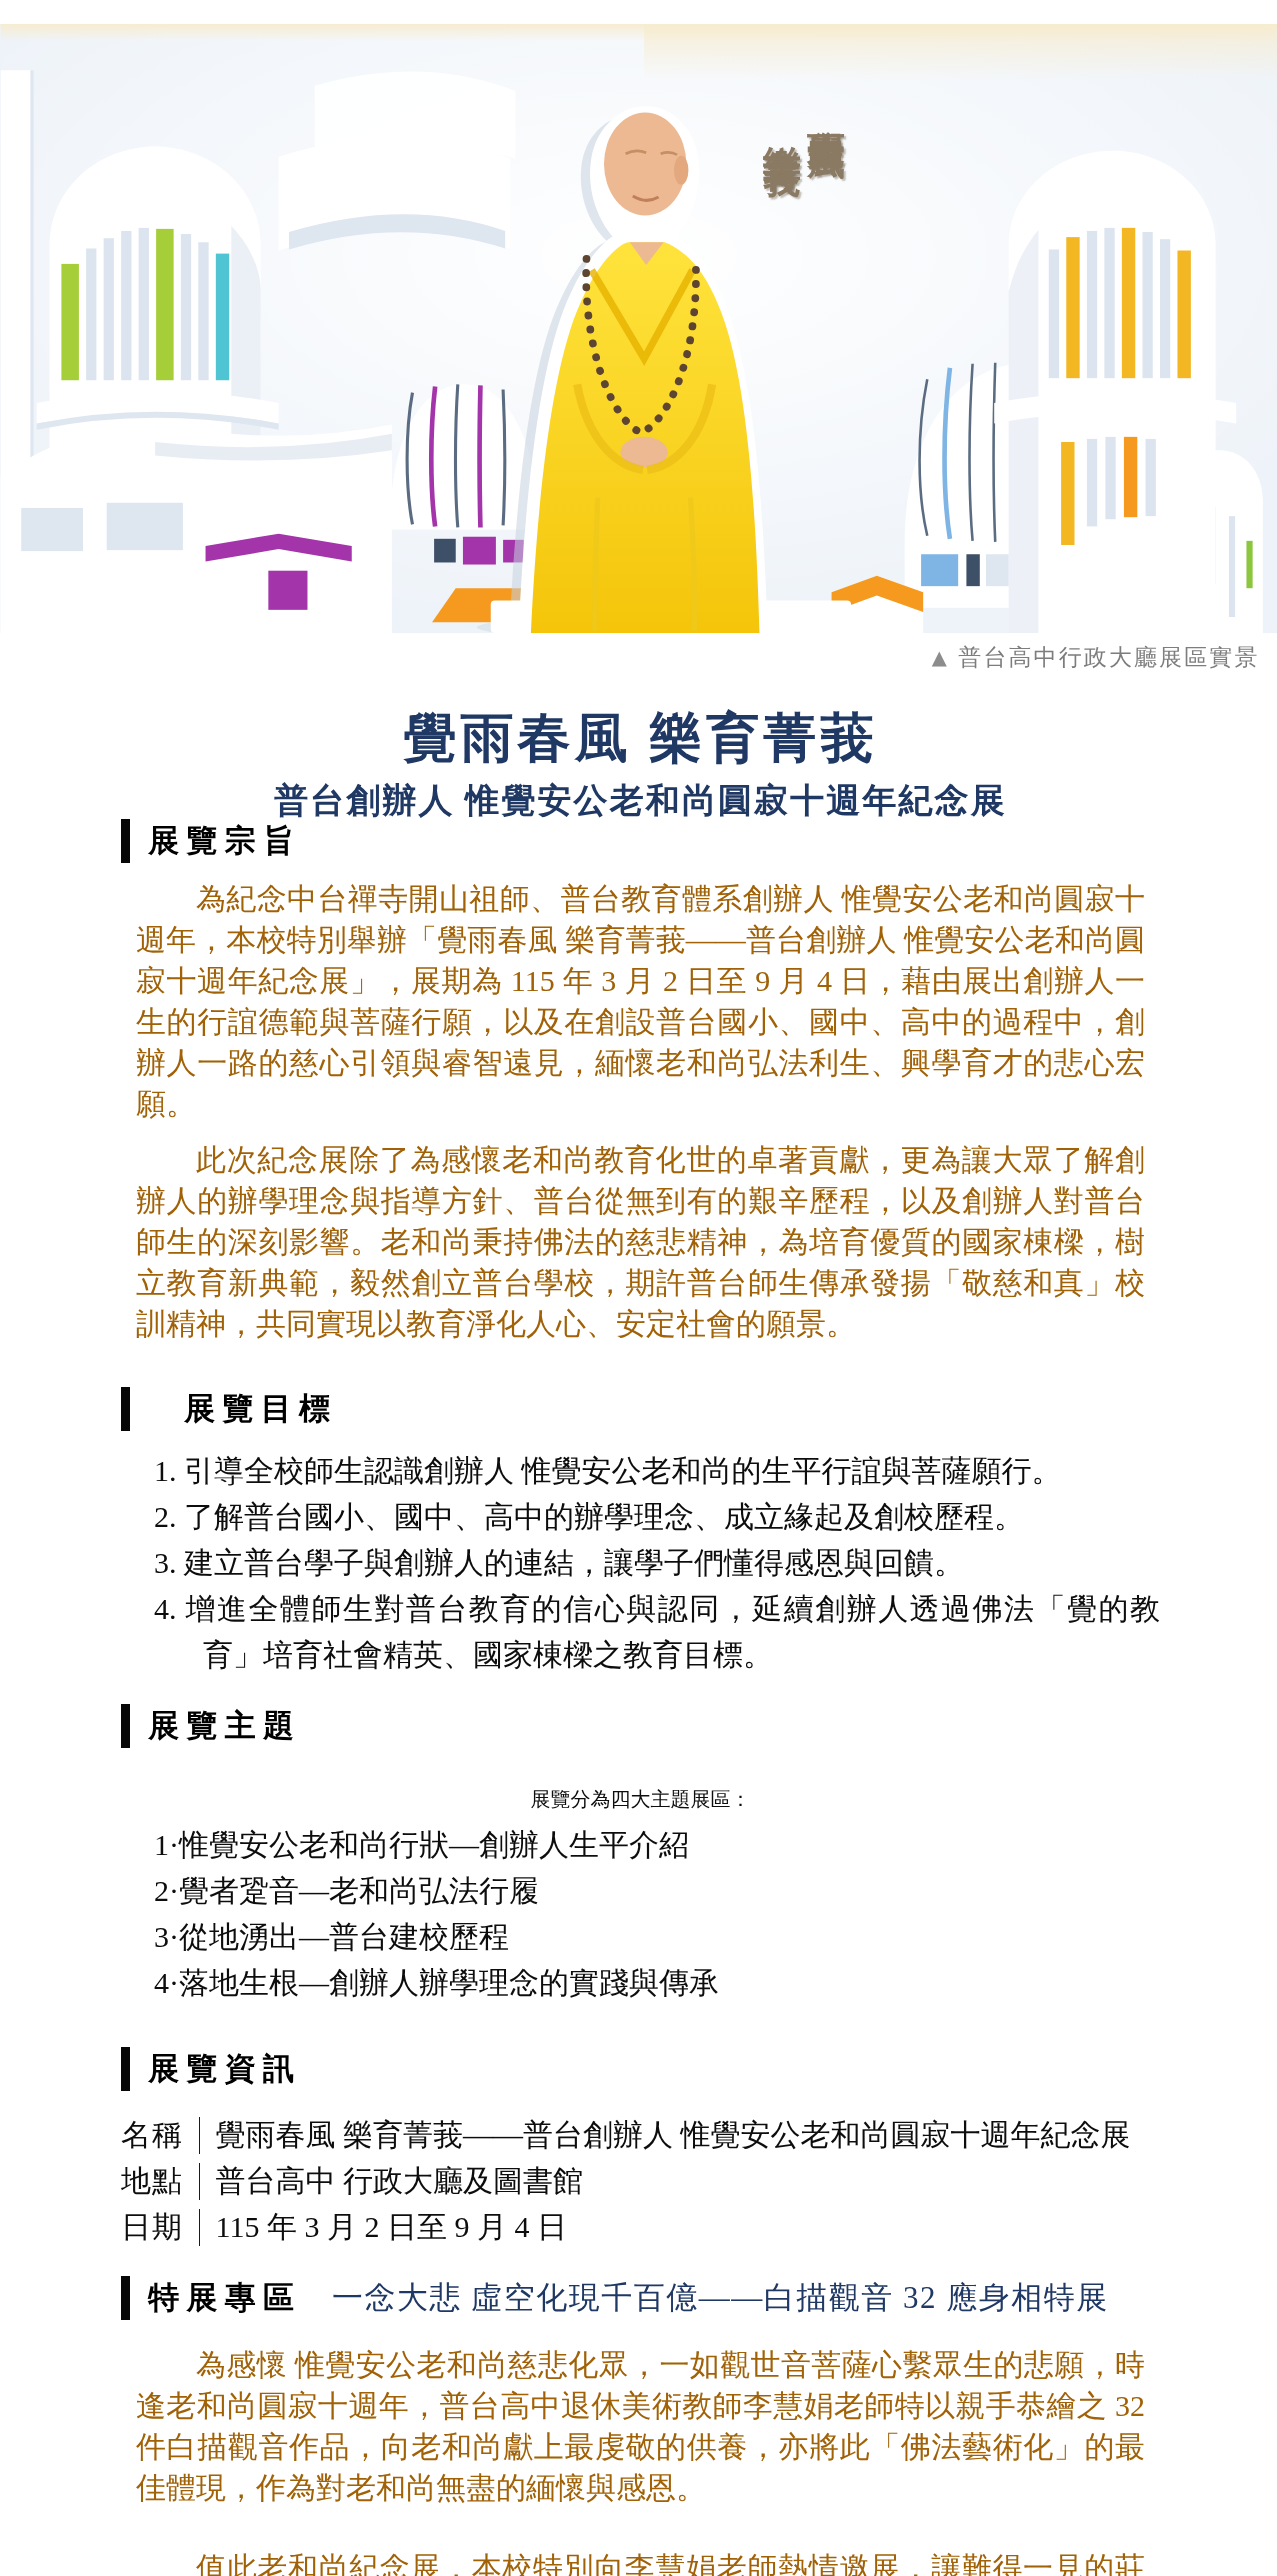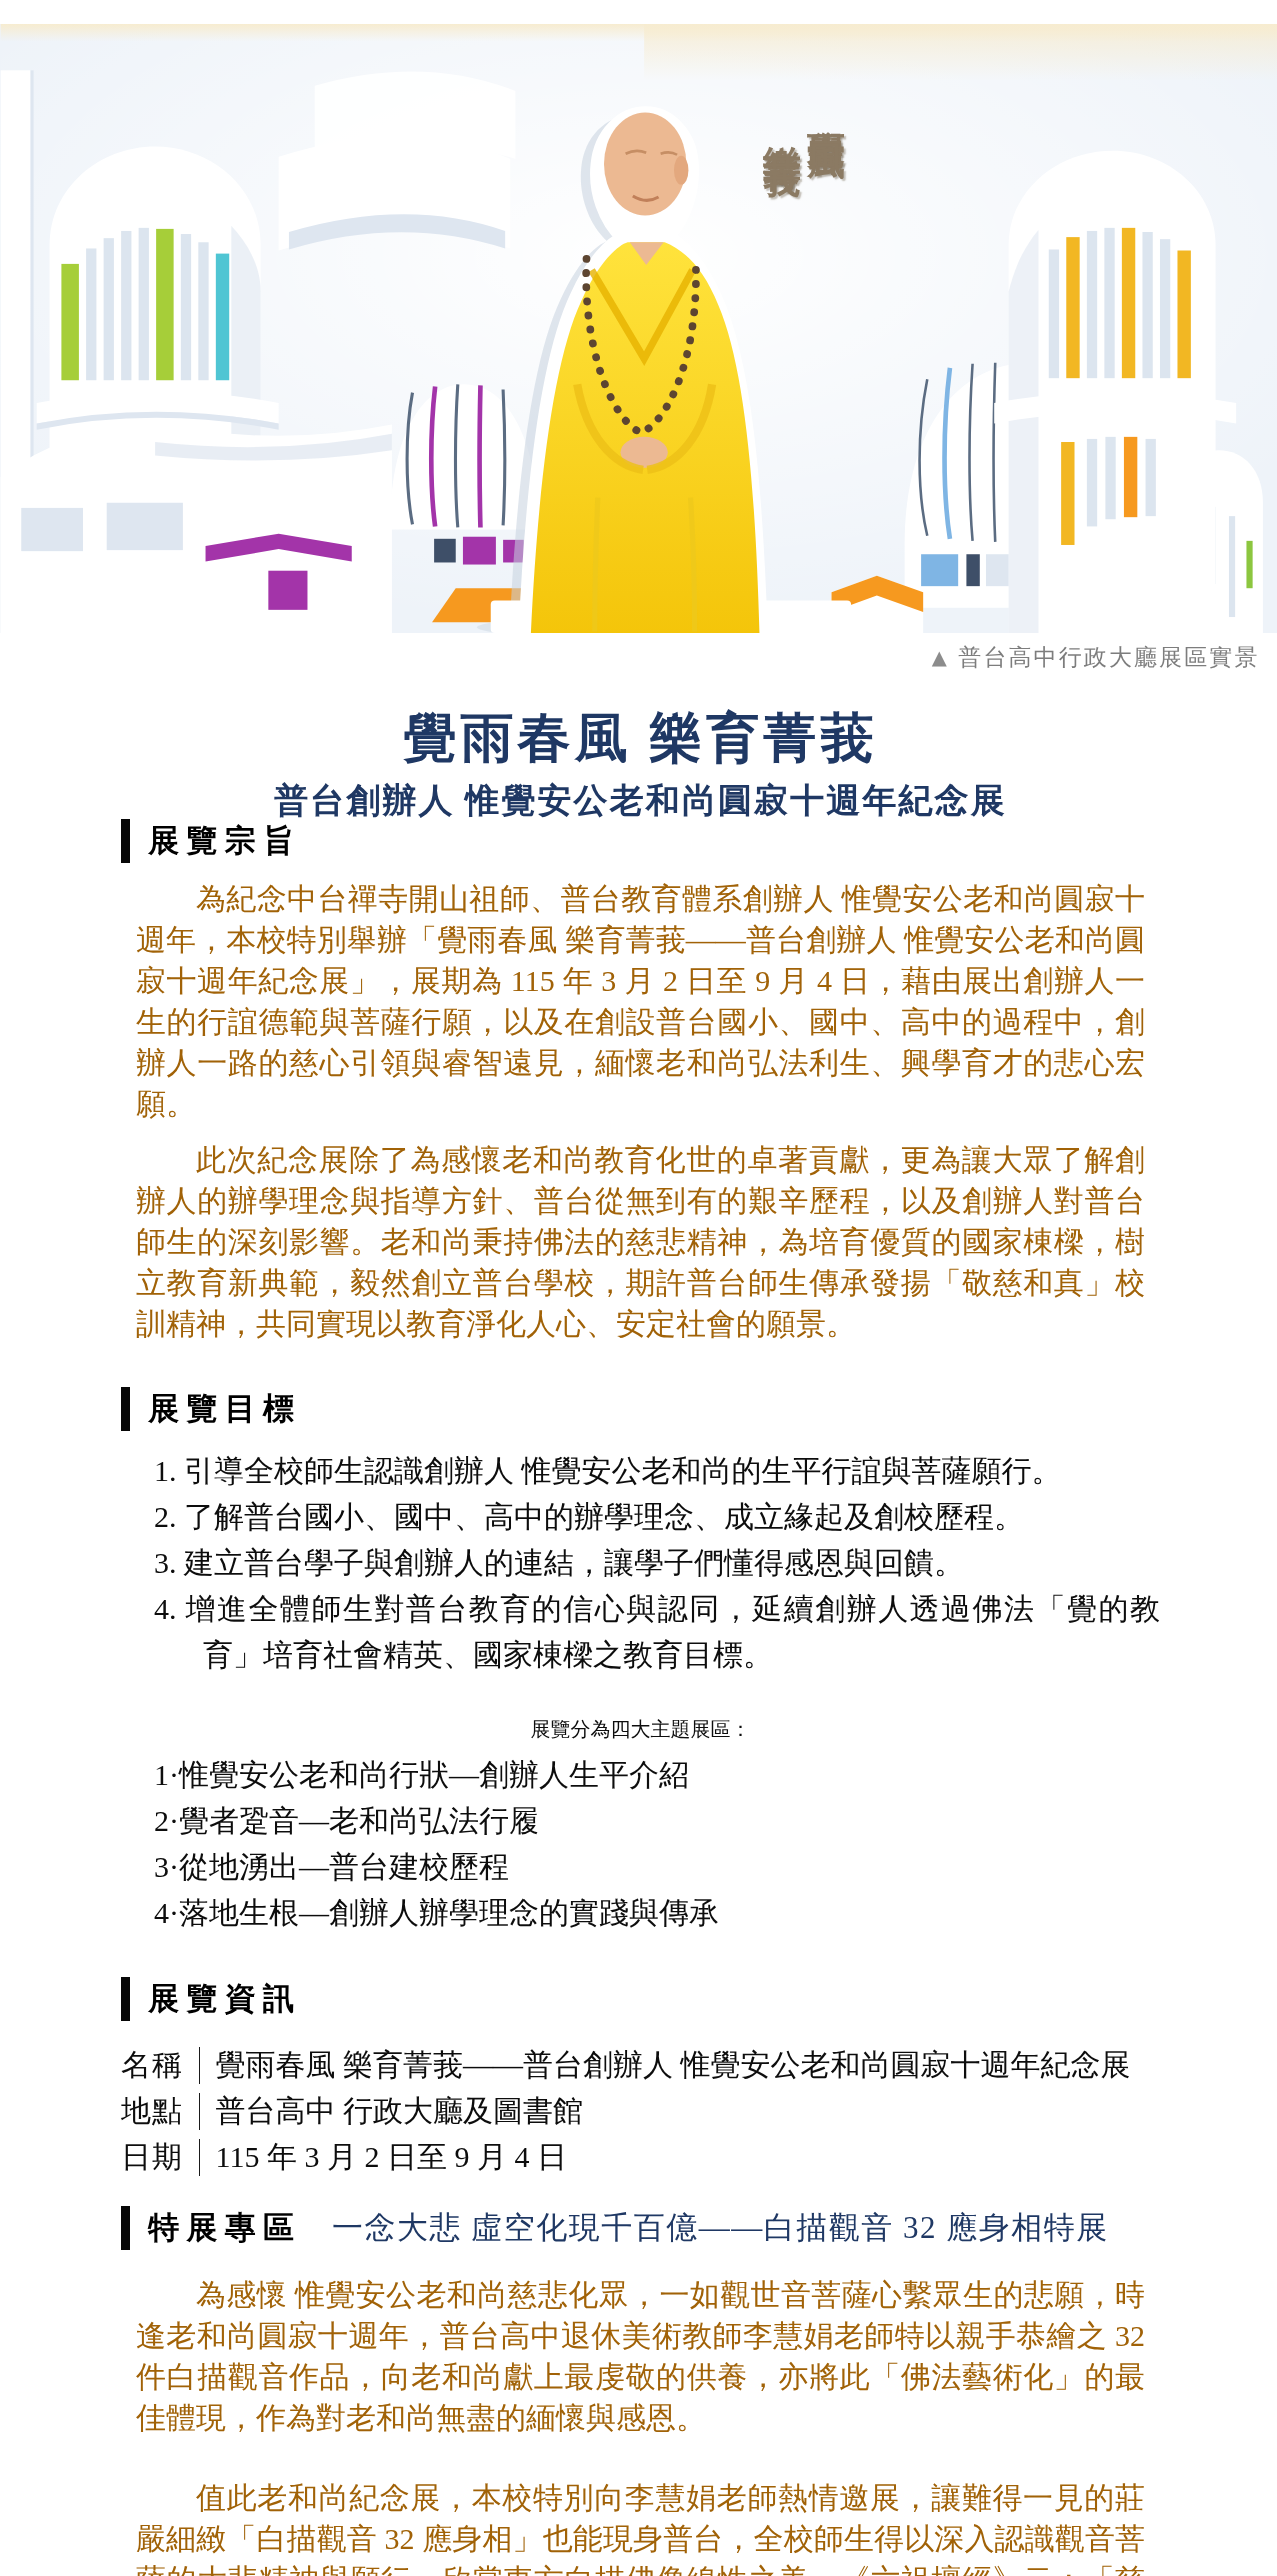--- a/index.html
+++ b/index.html
@@ -48,21 +48,21 @@
   
   .sechead { display:flex; align-items:center; }
   .sechead .bar { flex:none; width:8.8px; height:44px; background:#070707; margin-right:18.5px; }
   .sechead h3 { margin:0; font-size:31px; font-weight:700; letter-spacing:7.2px; color:#000; }
   .sechead .special-title { font-size:31px; font-weight:400; letter-spacing:1.5px; color:var(--c-navy,#1f3864); margin-left:31px; white-space:nowrap; }
   p.body {
     margin:15px; font-size:30px; line-height:41px; text-align:justify;
     text-indent:60px; color:#a16207;
   }
   .mt-p1 { margin-top:18.5px; } .mt-p2 { margin-top:55px; }
-  .head-purpose { } .head-goals { margin-top:43px; }
+  .head-purpose { } .head-goals { margin-top:43px;gap:36px; }
   .head-themes { margin-top:26px; } .head-info { margin-top:41px; }
   .head-special { margin-top:25px; }
   .nlist { margin-top:17.5px; padding-left:33px; }
   .nlist .nitem {
     font-size:30px; line-height:46px; text-align:justify;
     padding-left:49px; text-indent:-49px;
   }
   .intro { margin:28px 0 0; font-size:20px; line-height:46px;text-align:center; }
   .tlist { margin-top:0; padding-left:33px; }
   .tlist .nitem { font-size:30px; line-height:46px; }
@@ -251,20 +251,24 @@
       </div>
       <div class="nlist">
         <div class="nitem">1. 引導全校師生認識創辦人 惟覺安公老和尚的生平行誼與菩薩願行。</div>
         <div class="nitem">2. 了解普台國小、國中、高中的辦學理念、成立緣起及創校歷程。</div>
         <div class="nitem">3. 建立普台學子與創辦人的連結，讓學子們懂得感恩與回饋。</div>
         <div class="nitem">4. 增進全體師生對普台教育的信心與認同，延續創辦人透過佛法「覺的教育」培育社會精英、國家棟樑之教育目標。</div>
       </div>
     </section>
 
     <section>
+      <div class="sechead head-themes">
+        <span class="bar"></span>
+        <h3>展覽主題</h3>
+      </div>
       <p class="intro">展覽分為四大主題展區：</p>
       <div class="tlist">
         <div class="nitem">1·惟覺安公老和尚行狀—創辦人生平介紹</div>
         <div class="nitem">2·覺者跫音—老和尚弘法行履</div>
         <div class="nitem">3·從地湧出—普台建校歷程</div>
         <div class="nitem">4·落地生根—創辦人辦學理念的實踐與傳承</div>
       </div>
     </section>
 
     <section>

